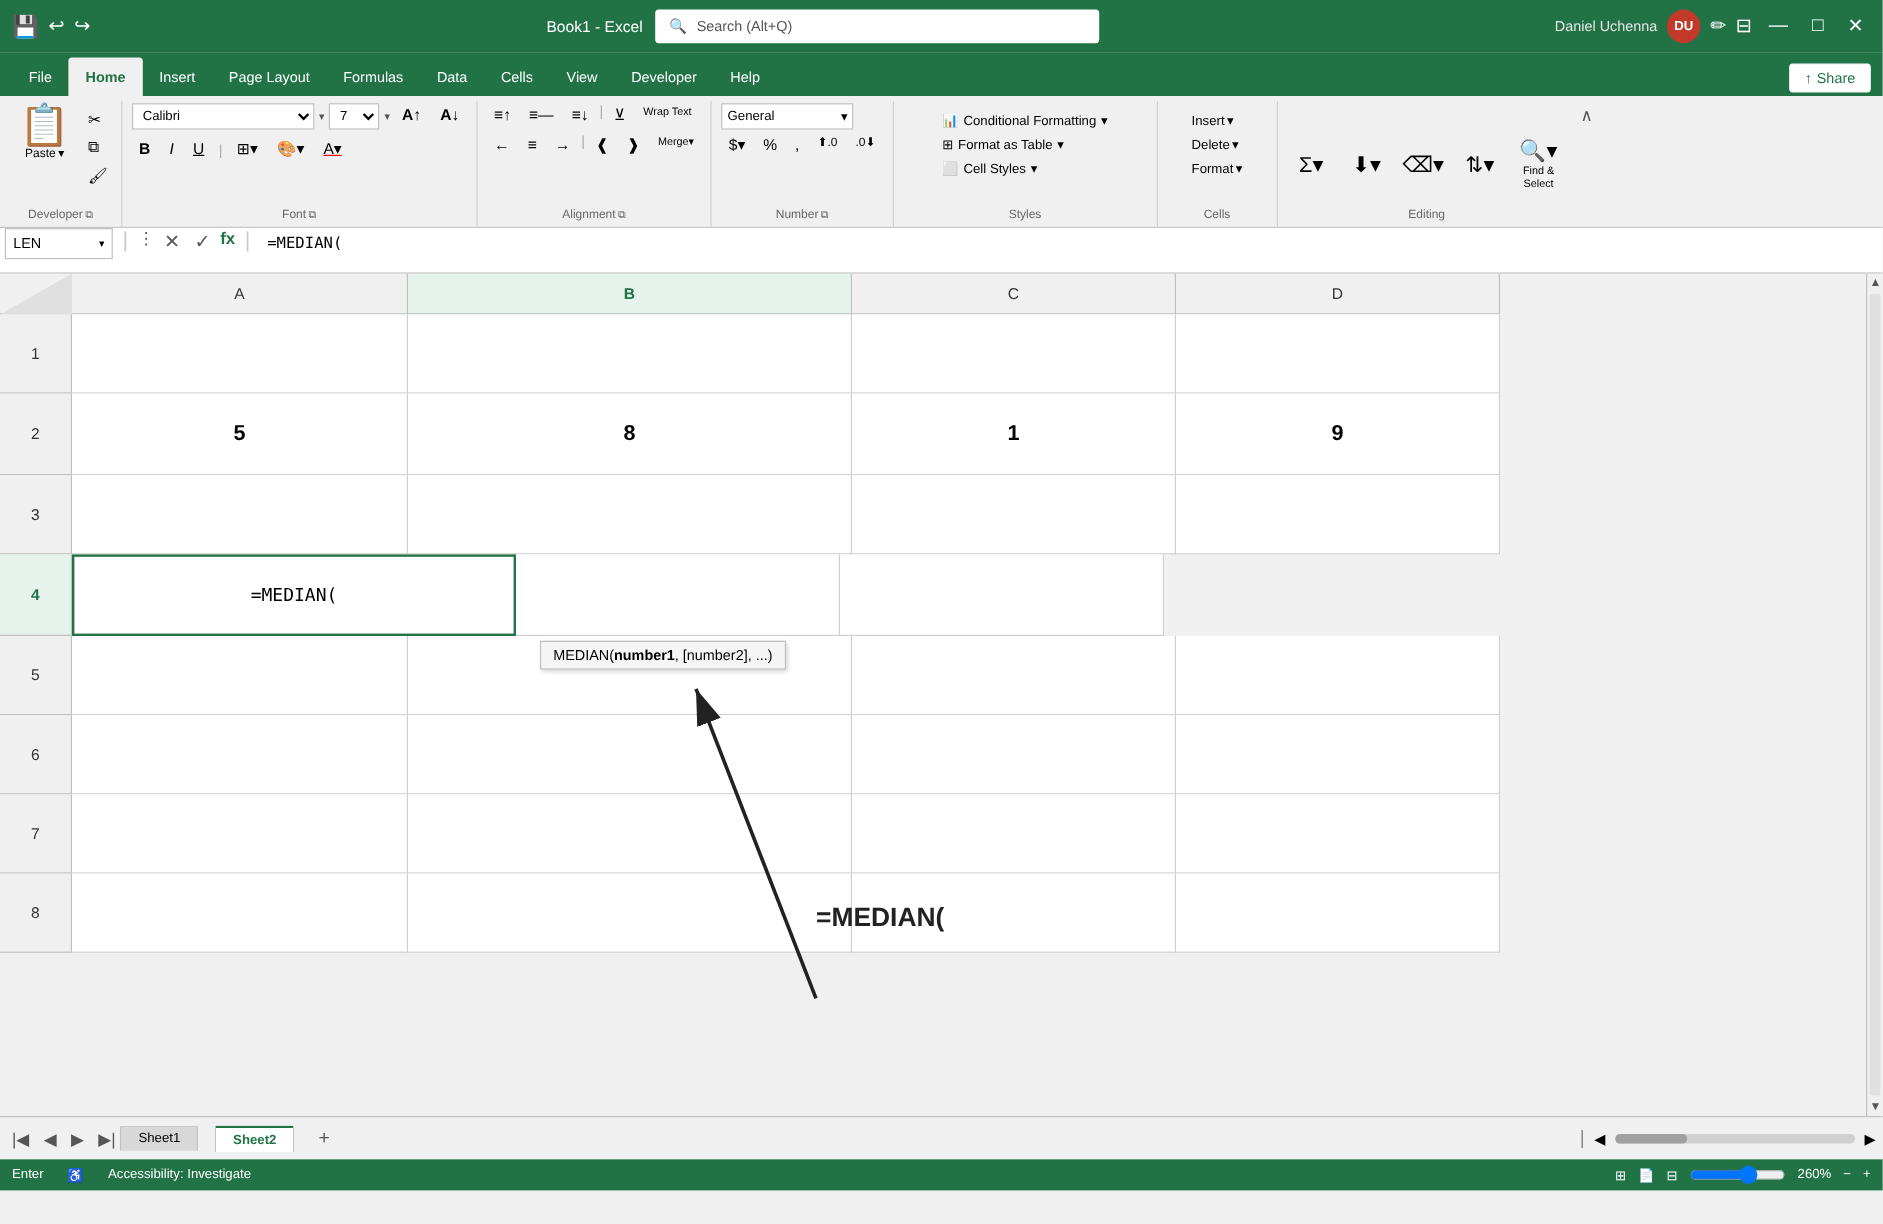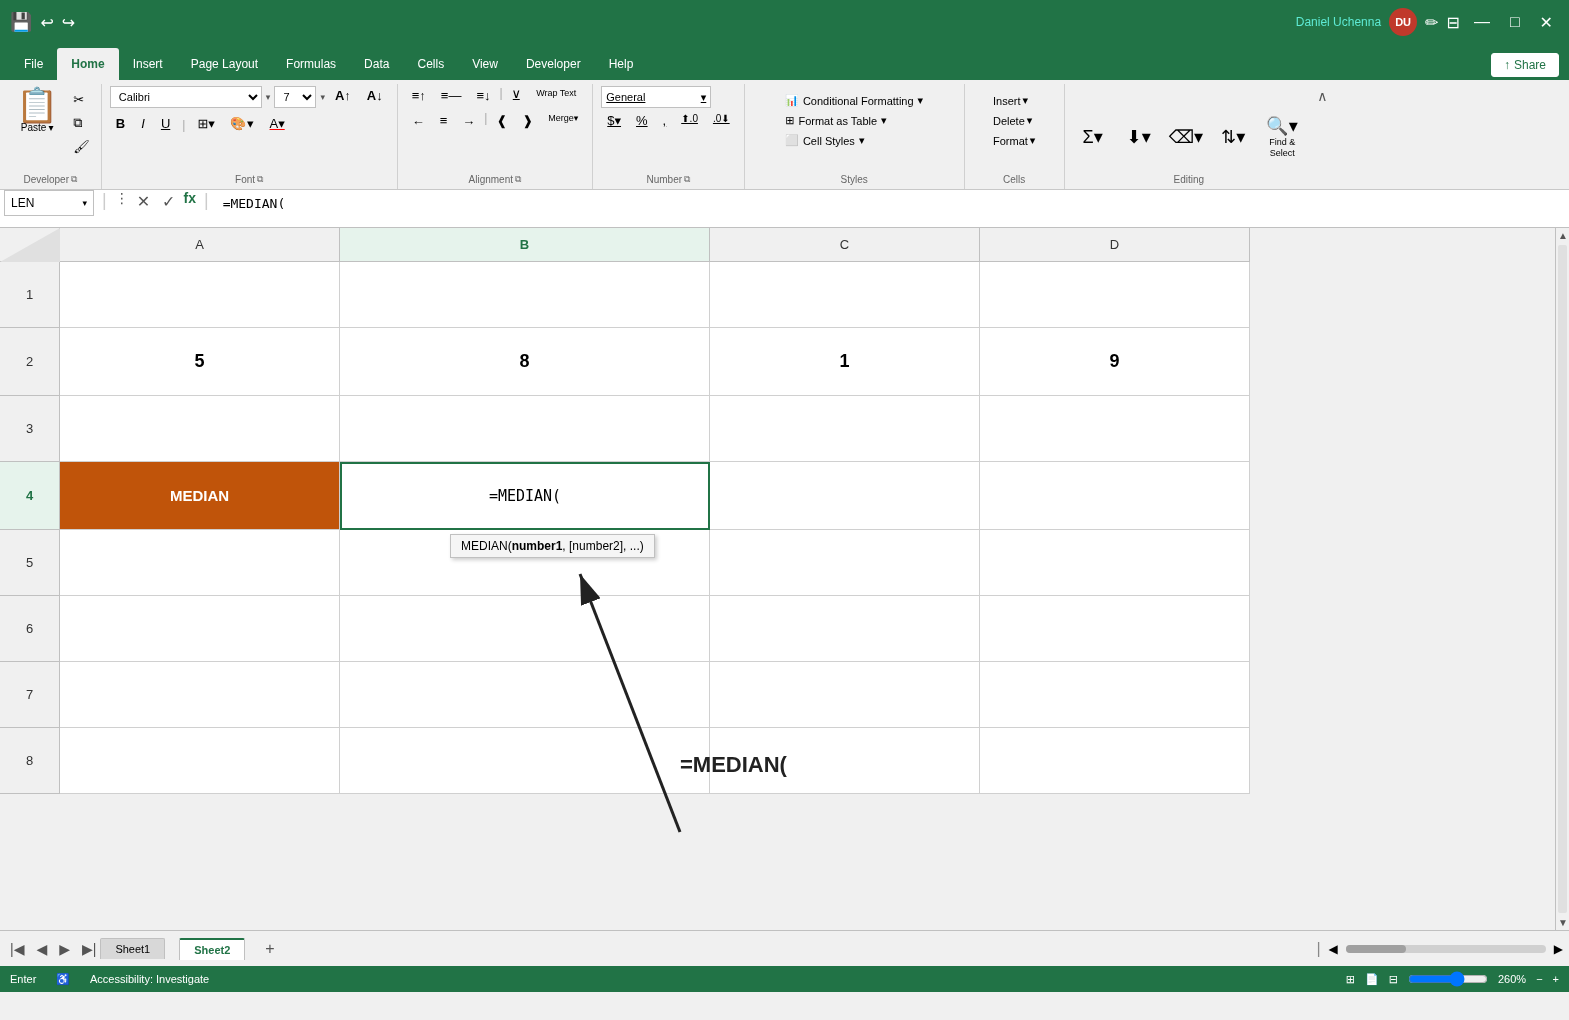--- a/index.html
+++ b/index.html
@@ -367,22 +367,29 @@
   </style>
 </head>
 <body>
 
 <div class="title-bar">
   <div class="title-bar-left">
     <span style="font-size:18px; color:white; cursor:pointer;">💾</span>
     <span style="font-size:16px; color:white; cursor:pointer;">↩</span>
     <span style="font-size:16px; color:white; cursor:pointer;">↪</span>
   </div>
+  <div class="title-bar-center">
+    <span class="title-text">Book1 - Excel</span>
+    <div class="search-box">
+      <span>🔍</span>
+      <span>Search (Alt+Q)</span>
+    </div>
+  </div>
   <div class="title-bar-right">
-    <span style="color:#5eead4; font-size:12px;">Daniel Uchenna</span>
+    <span style="color:#e5e5e5; font-size:12px;">Daniel Uchenna</span>
     <div class="user-badge">DU</div>
     <span style="color:white; font-size:16px; cursor:pointer;">✏</span>
     <span style="color:white; font-size:16px; cursor:pointer;">⊟</span>
     <span class="title-btn">—</span>
     <span class="title-btn">□</span>
     <span class="title-btn">✕</span>
   </div>
 </div>
 
 <div class="ribbon-tabs">
@@ -474,21 +481,21 @@
         <span class="font-btn" style="font-size:9px;">Merge▾</span>
       </div>
     </div>
     <div class="ribbon-group-label">
       <span>Alignment</span>
       <span style="font-size:9px;">⧉</span>
     </div>
   </div>
 
   <div class="ribbon-group" style="min-width:120px;">
-    <div class="ribbon-group-content" style="flex-direction:column;gap:3px;text-decoration:underline;">
+    <div class="ribbon-group-content" style="flex-direction:column;gap:3px;">
       <div class="number-dropdown">
         <span>General</span>
         <span>▾</span>
       </div>
       <div style="display:flex;gap:3px;align-items:center;">
         <span class="font-btn">$▾</span>
         <span class="font-btn">%</span>
         <span class="font-btn">,</span>
         <span class="font-btn" style="font-size:10px;">⬆.0</span>
         <span class="font-btn" style="font-size:10px;">.0⬇</span>
@@ -631,21 +638,20 @@
           </div>
 
           <div class="grid-row">
             <div class="grid-cell" style="width:280px;height:66px;"></div>
             <div class="grid-cell" style="width:370px;height:66px;"></div>
             <div class="grid-cell" style="width:270px;height:66px;"></div>
             <div class="grid-cell" style="width:270px;height:66px;"></div>
           </div>
 
           <div class="grid-row">
-            <div class="grid-cell orange-cell" style="width:280px;height:68px;">MEDIAN</div>
             <div class="grid-cell active-cell has-formula" style="width:370px;height:68px;font-size:15px;">=MEDIAN(</div>
             <div class="grid-cell" style="width:270px;height:68px;"></div>
             <div class="grid-cell" style="width:270px;height:68px;"></div>
           </div>
 
           <div class="grid-row">
             <div class="grid-cell" style="width:280px;height:66px;"></div>
             <div class="grid-cell" style="width:370px;height:66px;"></div>
             <div class="grid-cell" style="width:270px;height:66px;"></div>
             <div class="grid-cell" style="width:270px;height:66px;"></div>

